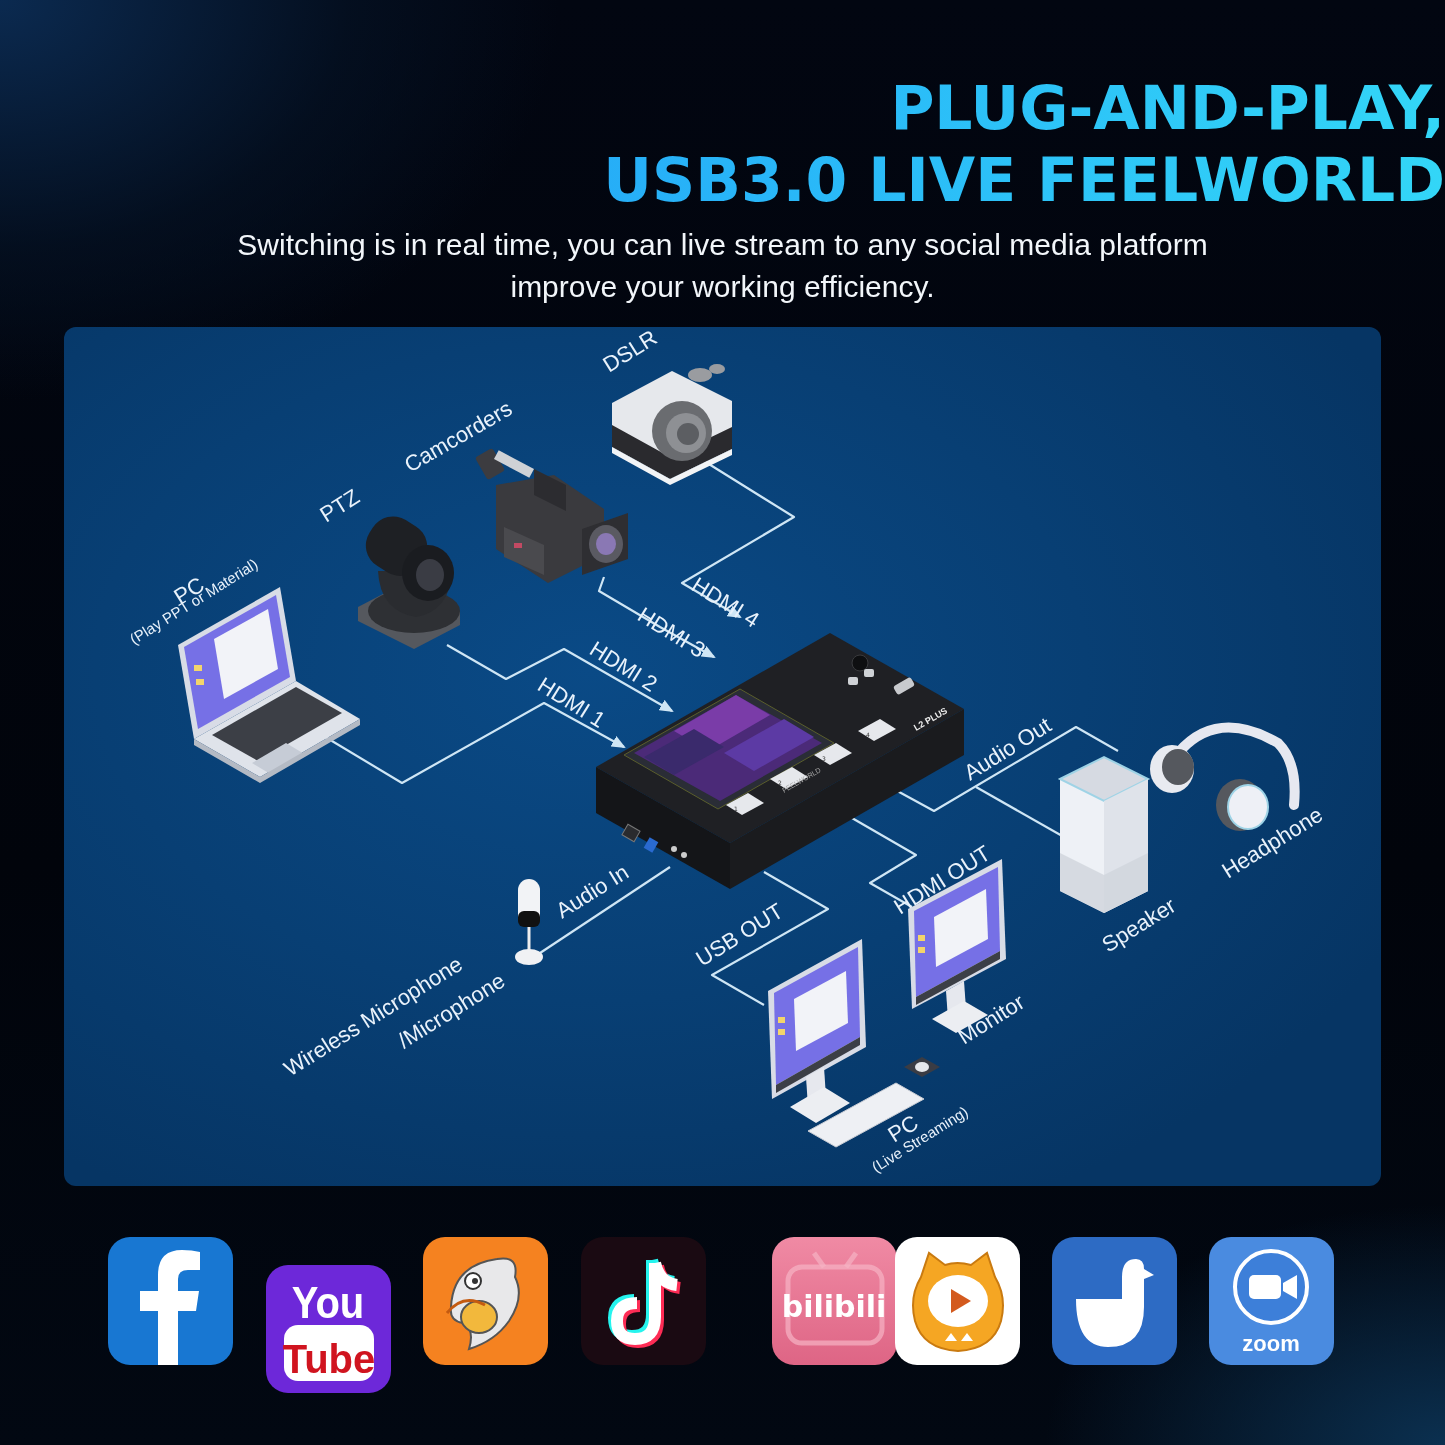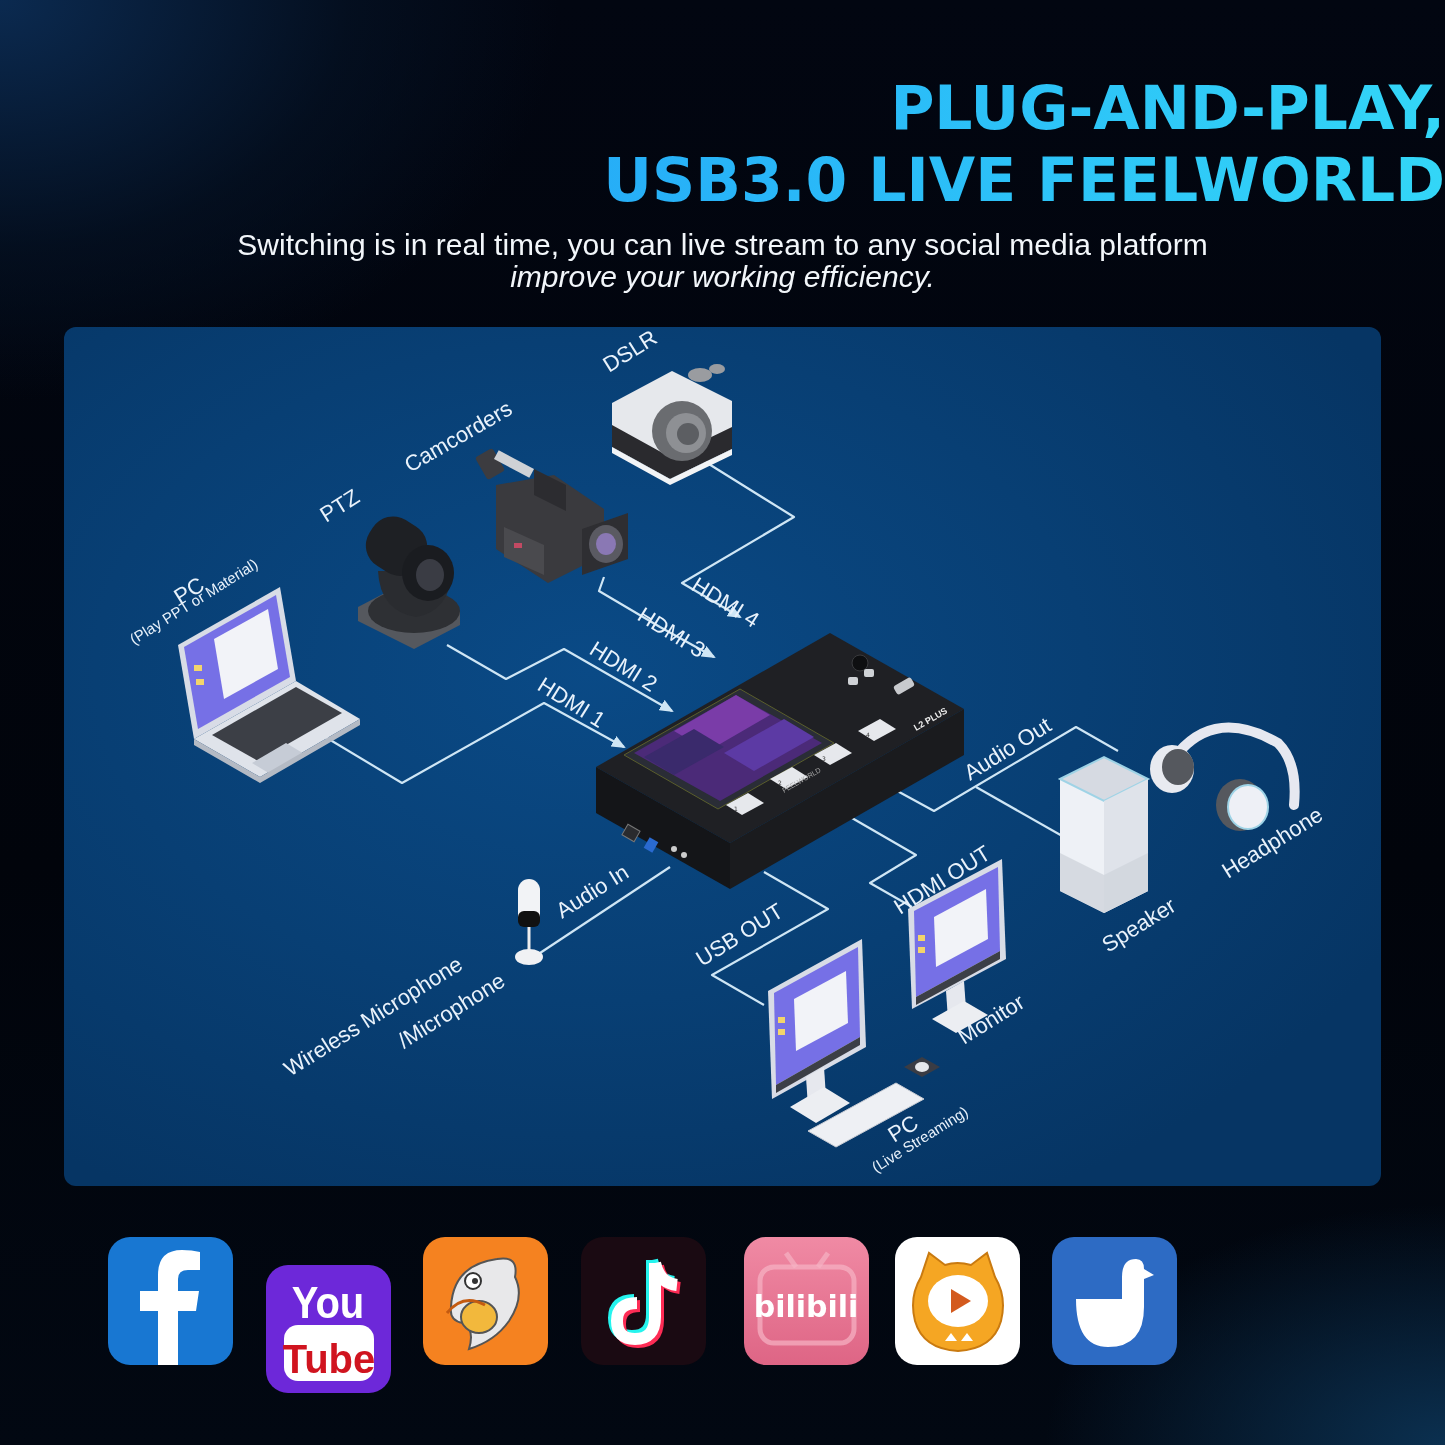--- a/index.html
+++ b/index.html
@@ -20,21 +20,21 @@
     -webkit-background-clip:text; background-clip:text; color:transparent;
   }
   .title.l1 { top:72px; }
   .title.l2 { top:144px; }
   .subtitle {
     position:absolute; left:0; right:0; text-align:center;
     font-family: "Liberation Sans", sans-serif;
     font-size:30px; line-height:42px; color:#f2f6fa;
   }
   .subtitle.s1 { top:224px; }
-  .subtitle.s2 { top:256px;font-style:italic; }
+  .subtitle.s2 { top:266px; }
 
   .panel {
     position:absolute; left:64px; top:327px; width:1317px; height:859px;
     border-radius:12px;
     background: radial-gradient(ellipse 900px 600px at 40% 40%, #0a4a86 0%, #083f74 55%, #063564 100%);
     overflow:hidden;
   }
   .panel svg { position:absolute; left:0; top:0; }
   .lbl { fill:#e9f2fb; font-family:"Liberation Sans", sans-serif; font-size:22px; }
   .lbl-s { fill:#e9f2fb; font-family:"Liberation Sans", sans-serif; font-size:15px; }
@@ -263,21 +263,21 @@
     <svg viewBox="0 0 125 128">
       <path d="M74,26 L74,80 Q74,102 54,102 Q36,102 36,84 Q36,66 56,66" fill="none" stroke="#25f4ee" stroke-width="12" transform="translate(-3,-3)"></path>
       <path d="M74,26 Q78,46 96,48" fill="none" stroke="#25f4ee" stroke-width="12" transform="translate(-3,-3)"></path>
       <path d="M74,26 L74,80 Q74,102 54,102 Q36,102 36,84 Q36,66 56,66" fill="none" stroke="#fe2c55" stroke-width="12" transform="translate(3,3)"></path>
       <path d="M74,26 Q78,46 96,48" fill="none" stroke="#fe2c55" stroke-width="12" transform="translate(3,3)"></path>
       <path d="M74,26 L74,80 Q74,102 54,102 Q36,102 36,84 Q36,66 56,66" fill="none" stroke="#fff" stroke-width="12"></path>
       <path d="M74,26 Q78,46 96,48" fill="none" stroke="#fff" stroke-width="12"></path>
     </svg>
   </div>
 
-  <div class="app" style="left:636px;background:linear-gradient(180deg,#f08aa4,#de6585);">
+  <div class="app" style="left:664px;background:linear-gradient(180deg,#f08aa4,#de6585);">
     <svg viewBox="0 0 125 128">
       <rect x="16" y="30" width="94" height="76" rx="14" fill="none" stroke="#f6b3c4" stroke-width="5" opacity="0.7"></rect>
       <line x1="42" y1="16" x2="52" y2="30" stroke="#f6b3c4" stroke-width="5" opacity="0.7"></line>
       <line x1="84" y1="16" x2="74" y2="30" stroke="#f6b3c4" stroke-width="5" opacity="0.7"></line>
       <text x="62" y="80" text-anchor="middle" font-family="DejaVu Sans, sans-serif" font-weight="bold" font-size="30" fill="#fff">bilibili</text>
     </svg>
   </div>
 
   <div class="app" style="left:787px;background:#ffffff;">
     <svg viewBox="0 0 125 128">
@@ -287,13 +287,21 @@
       <path d="M50,104 L56,96 L62,104 M66,104 L72,96 L78,104" fill="#fff"></path>
     </svg>
   </div>
 
   <div class="app" style="left:944px;background:#2d6bc4;">
     <svg viewBox="0 0 125 128">
       <path d="M24,62 L70,62 L70,40 Q70,22 84,22 Q92,22 92,32 L102,38 L92,42 L92,70 Q92,110 56,110 Q24,110 24,62 z" fill="#fff"></path>
     </svg>
   </div>
 
+  <div class="app" style="left:1101px;background:#4a8be0;">
+    <svg viewBox="0 0 125 128">
+      <circle cx="62" cy="50" r="36" fill="#3d7fd9" stroke="#fff" stroke-width="4"></circle>
+      <rect x="40" y="38" width="32" height="24" rx="5" fill="#fff"></rect>
+      <path d="M74,46 L88,38 L88,62 L74,54 z" fill="#fff"></path>
+      <text x="62" y="114" text-anchor="middle" font-family="Liberation Sans, sans-serif" font-weight="bold" font-size="22" fill="#fff">zoom</text>
+    </svg>
+  </div>
 </div>
 
 </body></html>

